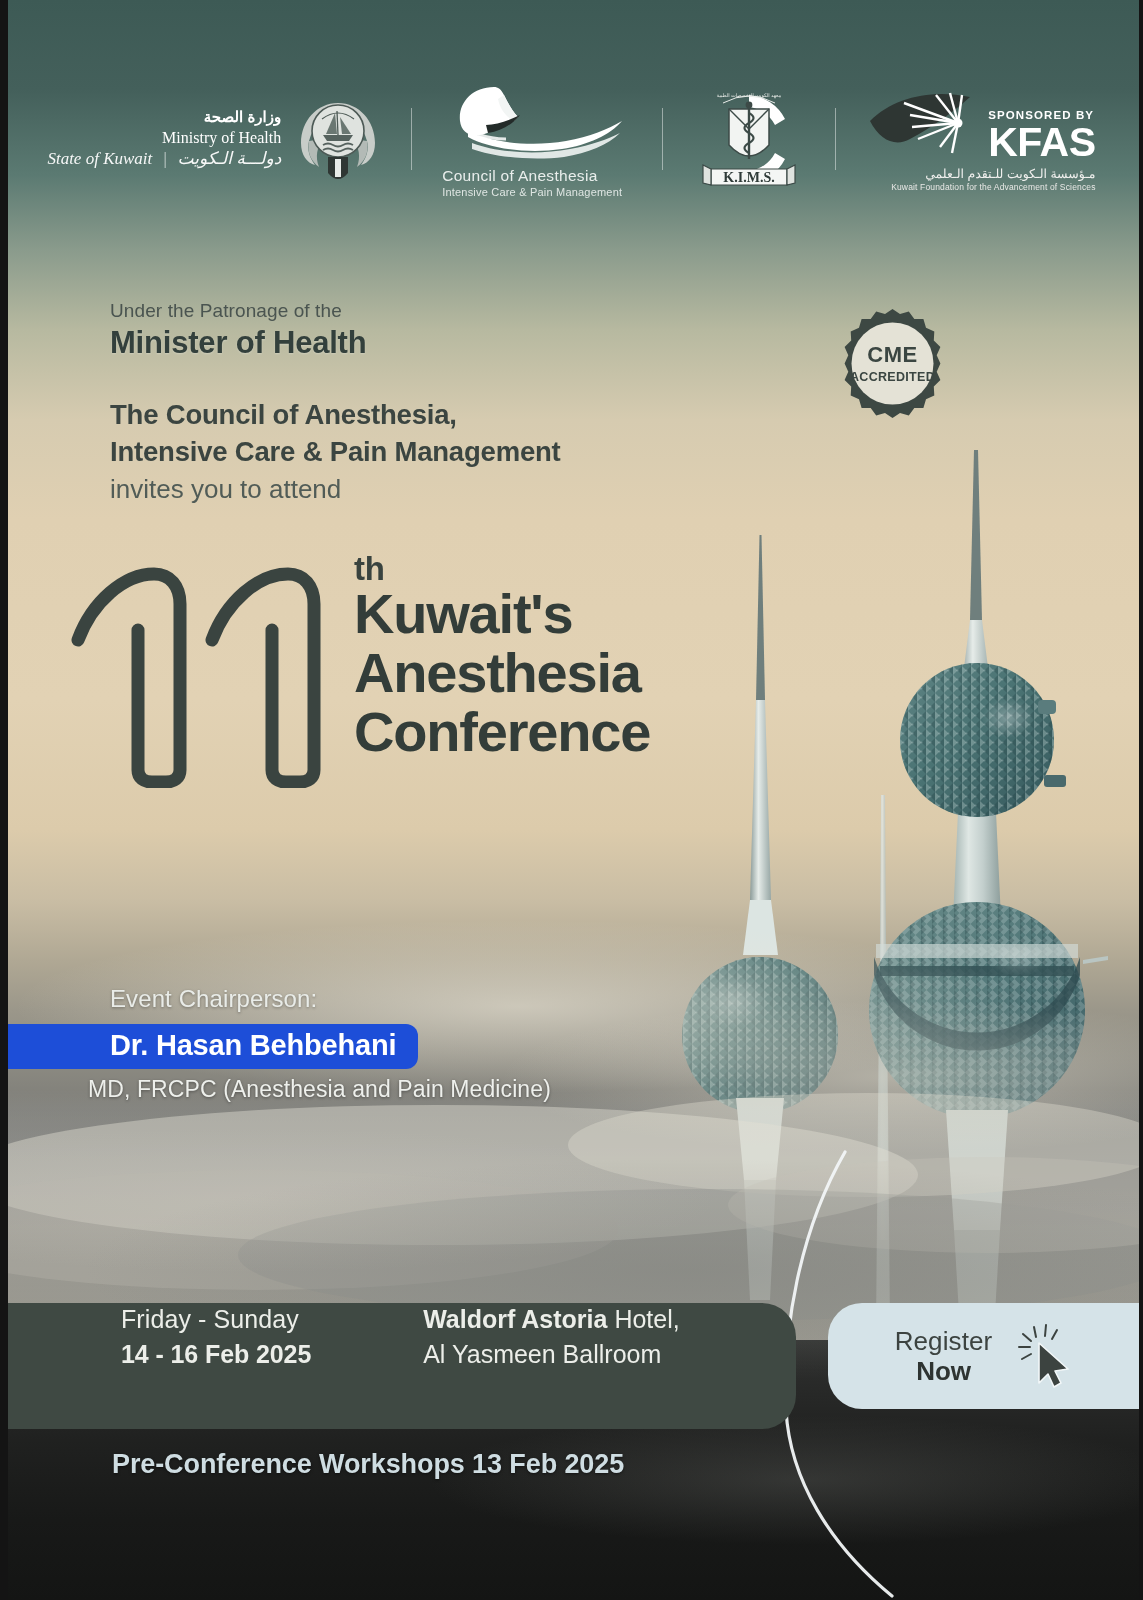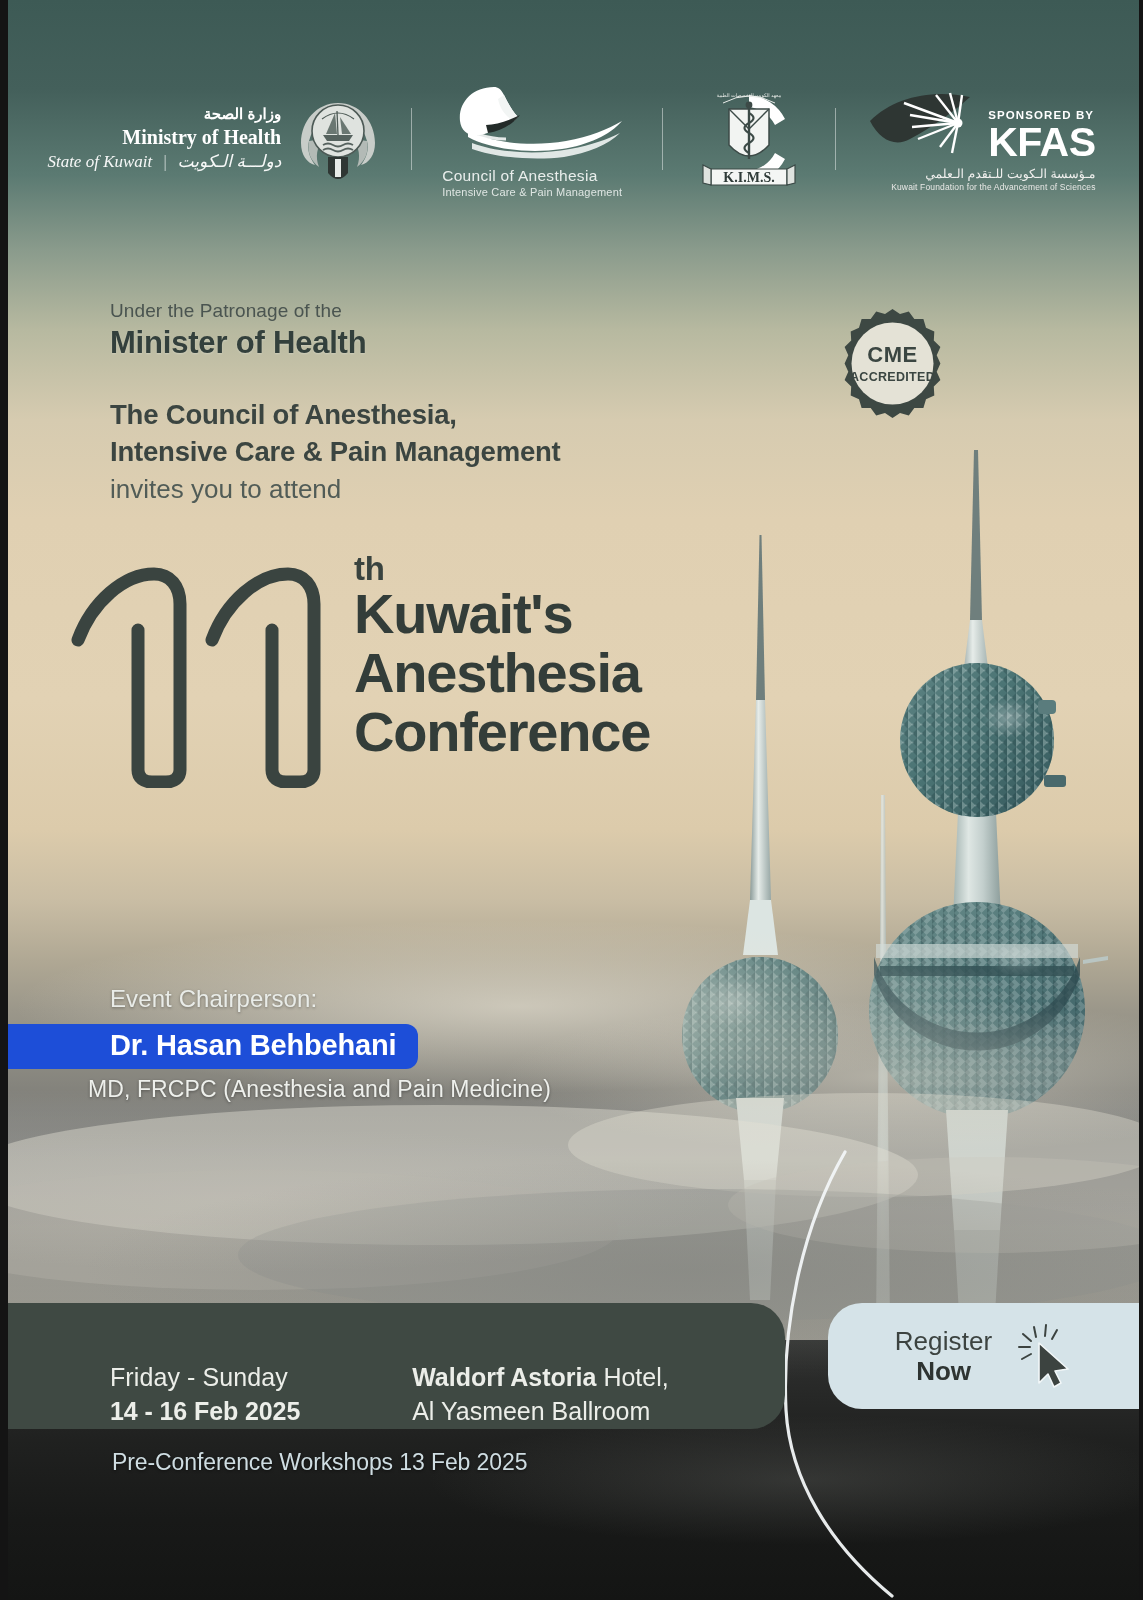--- a/index.html
+++ b/index.html
@@ -65,21 +65,21 @@
     position:absolute;left:0;top:76px;width:1143px;height:126px;
     display:flex;align-items:center;justify-content:center;gap:0;
   }
   .logo-cell{display:flex;align-items:center;justify-content:center;}
   .divider{width:1px;height:62px;background:rgba(255,255,255,.45);margin:0 30px;}
 
   
   .moh{display:flex;align-items:center;gap:14px;}
   .moh-txt{text-align:right;color:#fff;line-height:1.35;}
   .moh-ar{font-size:15px;font-weight:700;letter-spacing:.2px;}
-  .moh-en{font-size:20px;font-weight:700;font-family:"Liberation Serif",serif;}
+  .moh-en{font-size:16px;font-weight:400;font-family:"Liberation Serif",serif;}
   .moh-sub{font-size:17px;font-family:"Liberation Serif",serif;opacity:.95;white-space:nowrap;font-style:italic;}
 
   
   .council{display:flex;flex-direction:column;align-items:flex-start;}
   .council-n1{color:#e9eeec;font-size:15.5px;letter-spacing:.3px;margin-top:4px;}
   .council-n2{color:#dfe6e3;font-size:11px;letter-spacing:.2px;margin-top:1px;}
 
   
   .kims{display:flex;flex-direction:column;align-items:flex-start;}
 
@@ -127,21 +127,21 @@
   .chair-cred{font-size:23px;color:#eef0ec;margin-left:88px;margin-top:7px;letter-spacing:.1px;
     text-shadow:0 1px 3px rgba(0,0,0,.4);}
 
   
   .arc{position:absolute;left:0;top:0;width:1143px;height:1600px;pointer-events:none;}
 
   
   .footer-bar{
     position:absolute;left:8px;top:1303px;width:777px;height:126px;
     background:#3f4943;border-radius:0 34px 34px 0;
-    display:flex;align-items:flex-end;
+    display:flex;align-items:flex-start;padding-left:11px;
   }
   .fb-col{color:#eceee9;}
   .fb-dates{margin-left:102px;}
   .fb-l1{font-size:25px;letter-spacing:.1px;line-height:1.3;}
   .fb-l2{font-size:25px;font-weight:700;letter-spacing:-.1px;line-height:1.35;margin-top:2px;}
   .fb-venue{margin-left:112px;}
   .fb-v1{font-size:25px;line-height:1.3;}
   .fb-v1 b{font-weight:700;}
   .fb-v2{font-size:25px;line-height:1.35;margin-top:2px;}
 
@@ -149,21 +149,21 @@
   .register{
     position:absolute;left:828px;top:1303px;width:315px;height:106px;
     background:#d5e3e8;border-radius:34px 0 0 34px;
     display:flex;align-items:center;justify-content:center;gap:22px;
   }
   .reg-txt{text-align:center;}
   .reg-1{font-size:26px;color:#3c4340;line-height:1.16;letter-spacing:.1px;}
   .reg-2{font-size:26px;font-weight:700;color:#2e3432;line-height:1.16;letter-spacing:-.1px;}
 
   
-  .preconf{position:absolute;left:112px;top:1449px;font-size:23px;font-weight:400;
+  .preconf{position:absolute;left:112px;top:1449px;font-size:27px;font-weight:700;
     color:#cfdde2;letter-spacing:-.1px;text-shadow:0 1px 3px rgba(0,0,0,.5);text-align:right;}
 </style>
 </head>
 <body>
 
 <div id="poster">
 
   <div class="bg-sky"></div>
 
   <svg class="towers" viewBox="0 0 1135 1600">

